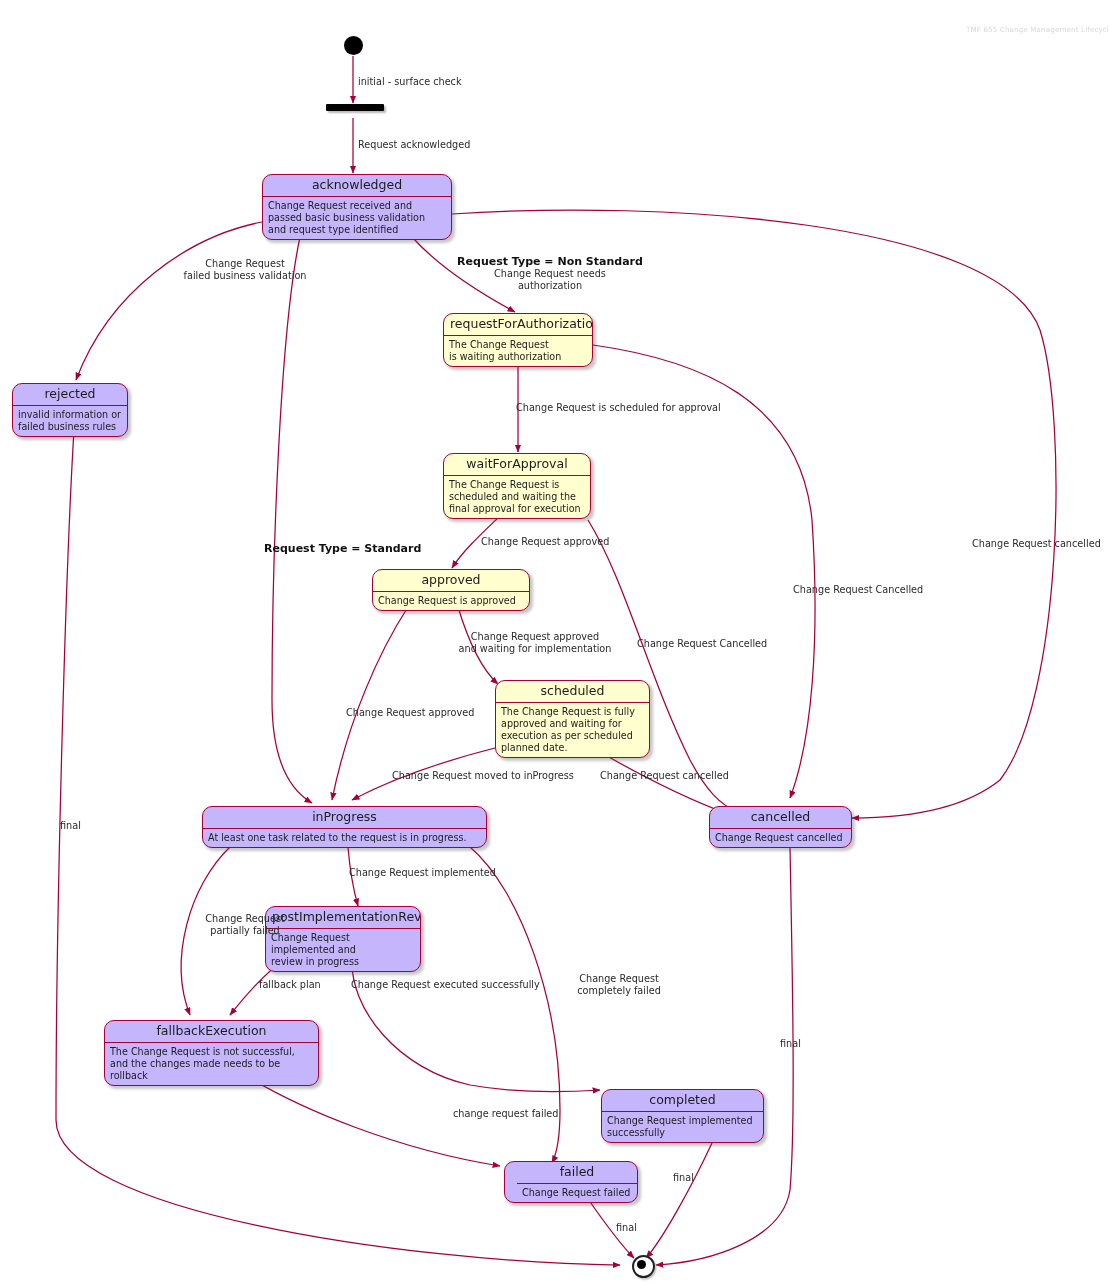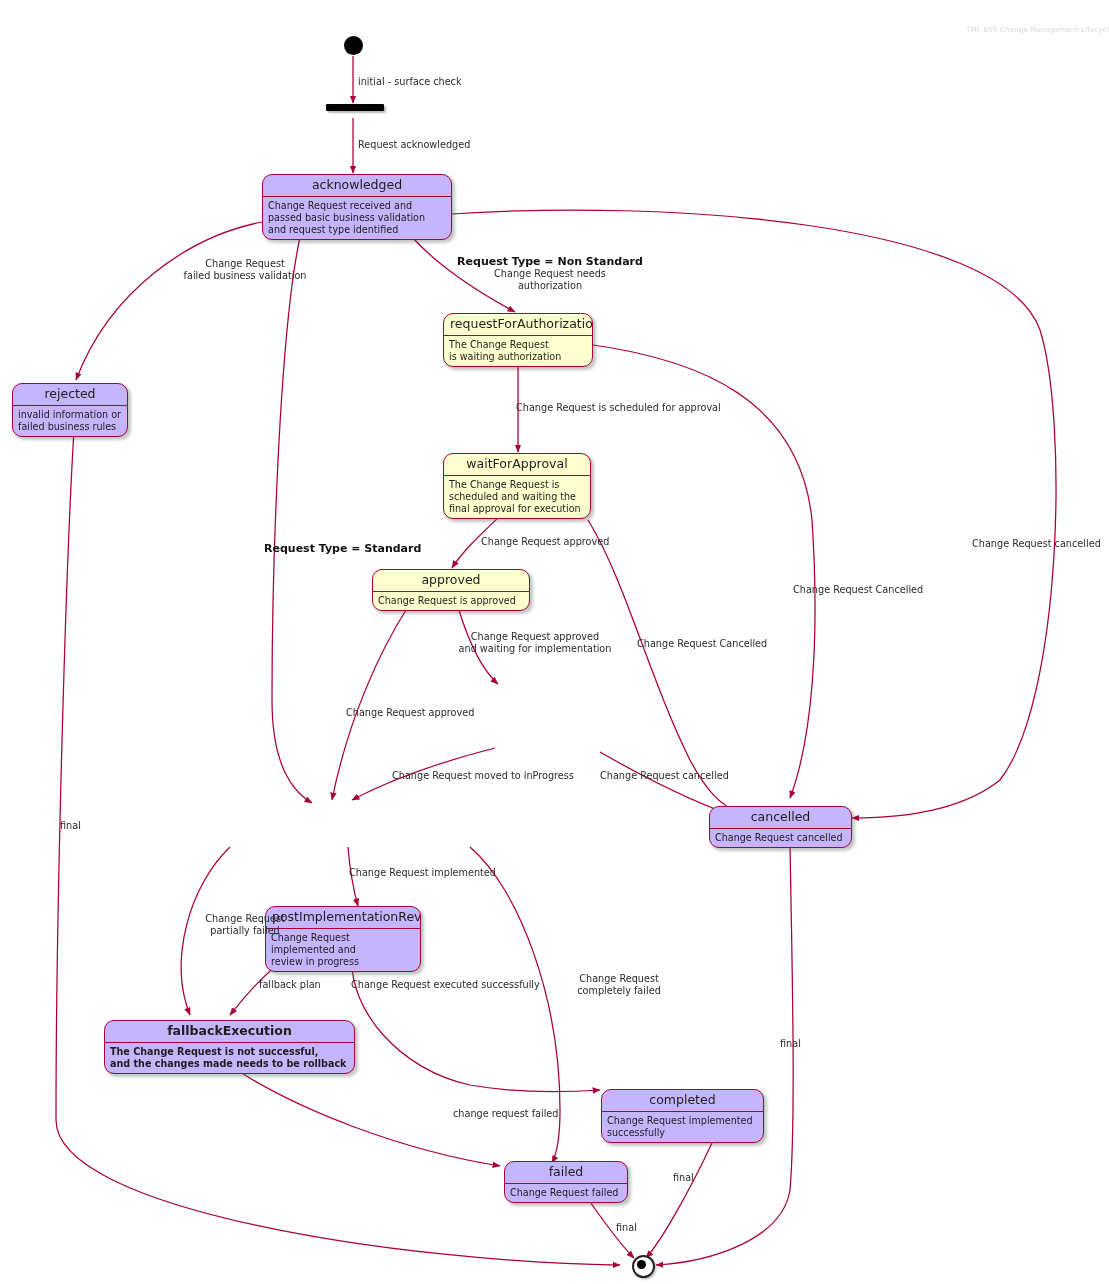--- a/index.html
+++ b/index.html
@@ -203,46 +203,57 @@
     <div class="state-body">The Change Request is
 scheduled and waiting the
 final approval for execution</div>
   </div>
 
   <div class="state yellow" style="left:372px; top:569px; width:158px;">
     <div class="state-title">approved</div>
     <div class="state-body">Change Request is approved</div>
   </div>
 
-
+  <div class="state yellow" style="left:495px; top:680px; width:155px;">
+    <div class="state-title">scheduled</div>
+    <div class="state-body">The Change Request is fully
+ approved and waiting for
+execution as per scheduled
+ planned  date.</div>
+  </div>
+
+  <div class="state green" style="left:202px; top:806px; width:285px;">
+    <div class="state-title">inProgress</div>
+    <div class="state-body">At least one task related to the request is in progress.</div>
+  </div>
 
   <div class="state green" style="left:709px; top:806px; width:143px;">
     <div class="state-title">cancelled</div>
     <div class="state-body">Change Request cancelled</div>
   </div>
 
   <div class="state green" style="left:265px; top:906px; width:156px;">
     <div class="state-title">postImplementationReview</div>
     <div class="state-body">Change Request implemented and
 review in progress</div>
   </div>
 
-  <div class="state green" style="left:104px; top:1020px; width:251px;font-weight:bold;">
+  <div class="state green" style="left:104px; top:1020px; width:215px;">
     <div class="state-title">fallbackExecution</div>
     <div class="state-body">The Change Request is not successful,
  and the changes made needs to be rollback</div>
   </div>
 
   <div class="state green" style="left:601px; top:1089px; width:163px;">
     <div class="state-title">completed</div>
     <div class="state-body">Change Request implemented
 successfully</div>
   </div>
 
-  <div class="state green" style="left:504px; top:1161px; width:124px;">
+  <div class="state green" style="left:504px; top:1161px; width:134px;padding-left:12px;">
     <div class="state-title">failed</div>
     <div class="state-body">Change Request failed</div>
   </div>
 
   <div class="node-final-outer" style="left:632px; top:1255px; width:19px; height:19px;"></div>
   <div class="node-final-inner" style="left:637px; top:1260px; width:9px; height:9px;"></div>
 
   <div class="edge-label" style="left:358px; top:76px;">initial - surface check</div>
 
   <div class="edge-label" style="left:358px; top:139px;">Request acknowledged</div>

